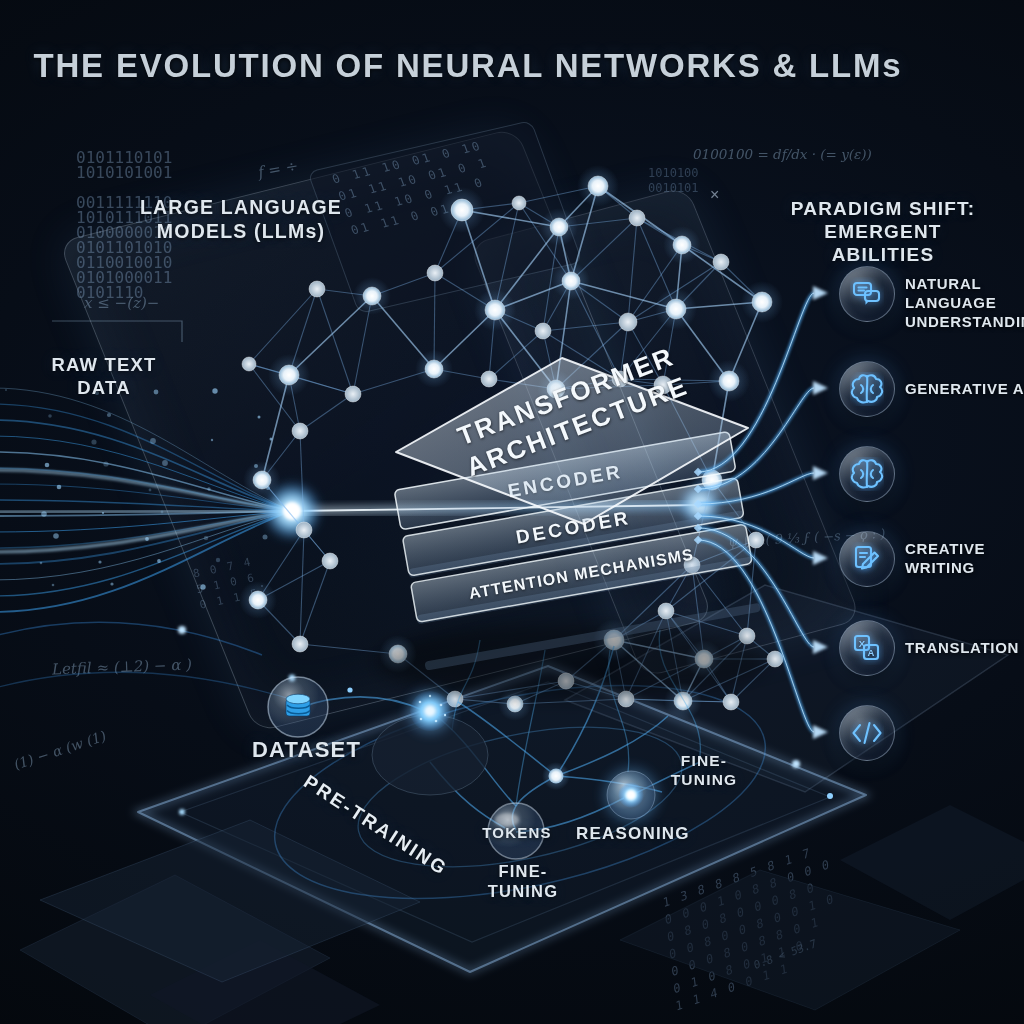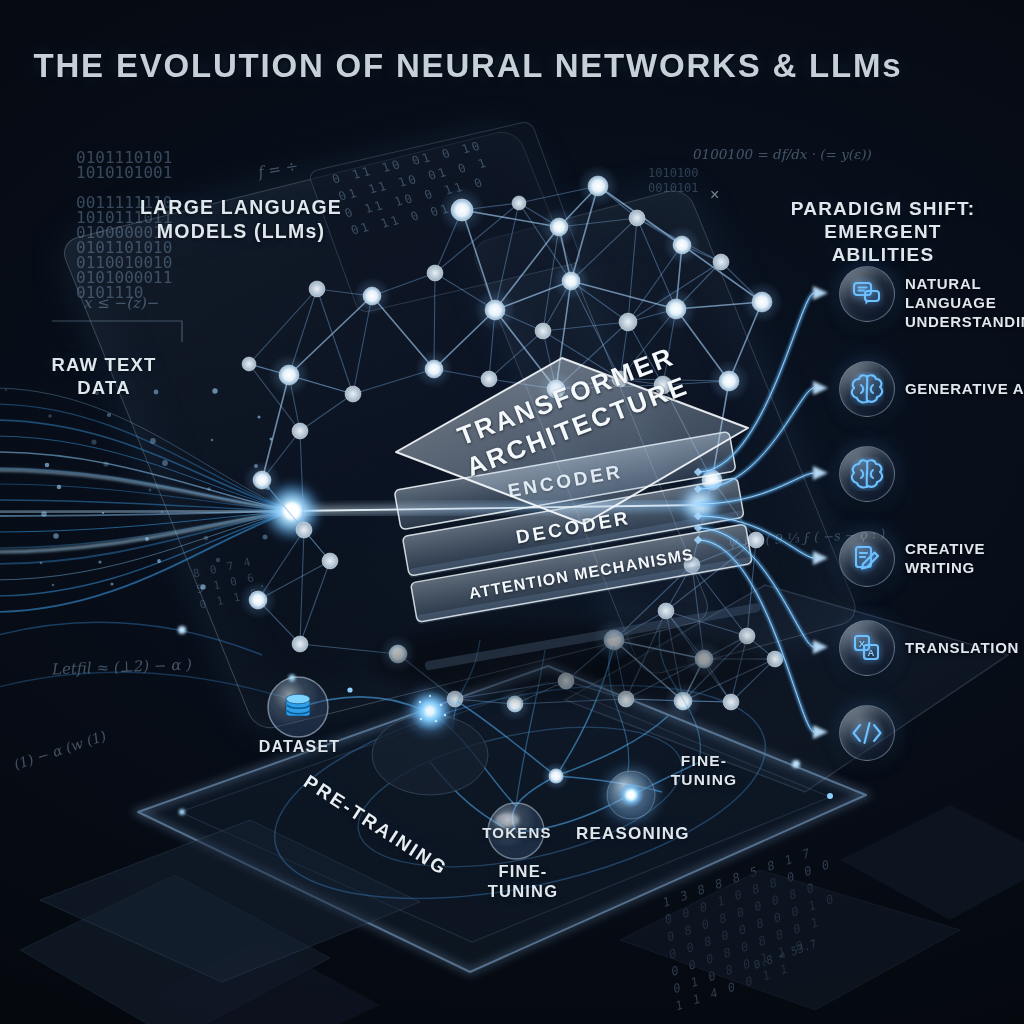--- a/index.html
+++ b/index.html
@@ -18,21 +18,21 @@
   
   .t{position:absolute;color:#dfe7ee;font-weight:700;letter-spacing:1.2px;text-align:center;
      text-shadow:0 1px 5px rgba(0,0,0,.85), 0 0 14px rgba(120,180,240,.18);line-height:1.22;}
   .title{left:0;top:46px;width:936px;font-size:33px;font-weight:600;letter-spacing:1.8px;color:#c6d0d9;}
   .lbl-llm{left:125px;top:196px;width:232px;font-size:19.5px;}
   .lbl-raw{left:39px;top:342px;width:130px;font-size:18.5px;margin-top:12px;}
   .emergent-head{left:773px;top:197px;width:220px;font-size:19px;}
   .em-label{position:absolute;left:905px;color:#dfe7ee;font-size:15px;font-weight:600;letter-spacing:.7px;
      text-align:left;line-height:19px;text-shadow:0 1px 4px rgba(0,0,0,.9);}
   .w90{width:92px}.w110{width:112px}.w130{width:132px}.w140{width:142px}
-  .lbl-dataset{left:252px;top:737px;width:95px;font-size:16px;text-align:center;}
+  .lbl-dataset{left:252px;top:737px;width:95px;font-size:22px;text-align:center;}
   .lbl-params{left:368px;top:737px;width:122px;font-size:15px;line-height:19px;}
   .lbl-pretrain{left:312px;top:770px;width:170px;font-size:19px;letter-spacing:2.5px;color:#e6edf3;
      transform:rotate(33deg);transform-origin:left top;text-align:left;}
   .lbl-tokens{left:478px;top:824px;width:78px;font-size:15px;}
   .lbl-ft-low{left:468px;top:861px;width:110px;font-size:16.5px;}
   .lbl-reason{left:576px;top:824px;width:112px;font-size:17px;}
   .lbl-ft-up{left:652px;top:752px;width:104px;font-size:15.5px;}
   
   .bgt{position:absolute;color:rgba(140,172,205,.38);font-family:"DejaVu Sans Mono",monospace;
      white-space:pre-line;text-align:left;font-weight:400;}

